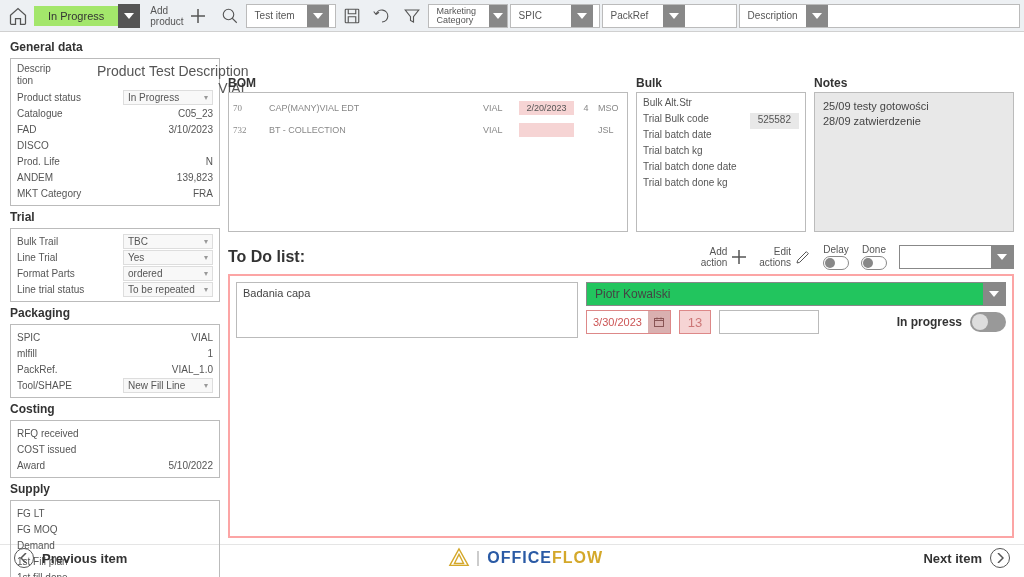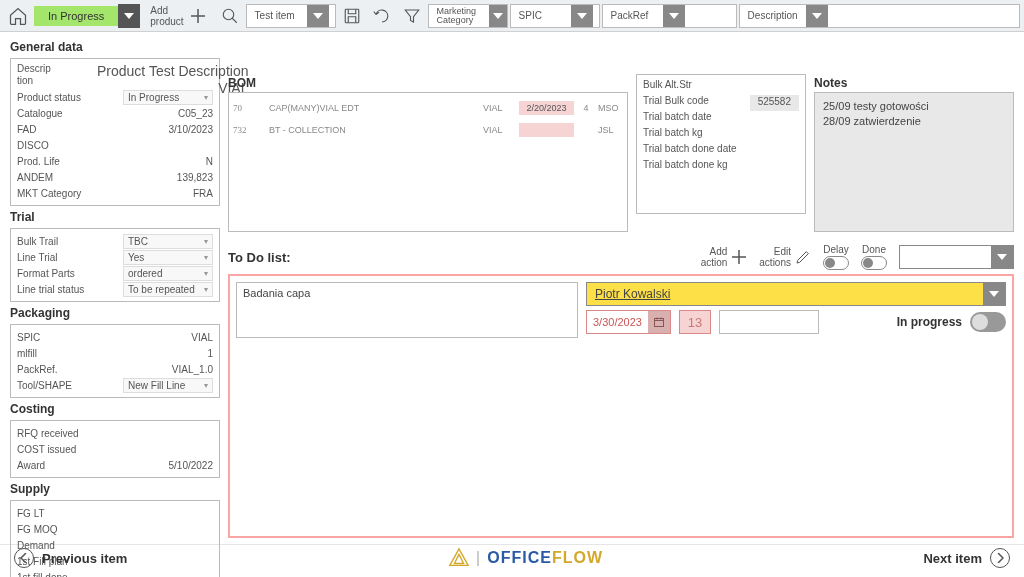--- a/index.html
+++ b/index.html
@@ -36,34 +36,34 @@
 .bom-row .c3 { width: 30px; }
 .bom-row .c4 { width: 55px; background: #f6d4d4; text-align: center; padding: 2px 0; color: #555; }
 .bom-row .c4.empty { background: #f6d4d4; height: 14px; }
 .bom-row .c5 { width: 12px; text-align: center; }
 .bom-row .c6 { width: 25px; }
 .bulk-panel { border: 1px solid #bbb; height: 140px; padding: 4px 6px; }
 .bulk-row { display: flex; justify-content: space-between; height: 16px; font-size: 10px; color: #555; }
 .bulk-row .badge { background: #e8e8e8; padding: 1px 8px; font-size: 10px; }
 .notes-panel { border: 1px solid #bbb; background: #e8e8e8; height: 140px; padding: 6px 8px; font-size: 11px; color: #444; line-height: 1.4; }
 .todo-header { display: flex; align-items: center; justify-content: space-between; margin-top: 8px; height: 30px; }
-.todo-title { font-weight: 600; font-size: 13px; color: #333; }
+.todo-title { font-weight: 600; font-size: 16px; color: #333; }
 .todo-actions { display: flex; align-items: center; gap: 12px; }
 .act { display: flex; align-items: center; gap: 4px; font-size: 10px; color: #555; cursor: pointer; }
 .act .t { line-height: 1.1; text-align: right; }
 .toggle-grp { display: flex; flex-direction: column; align-items: center; font-size: 10px; color: #555; gap: 1px; }
 .toggle { width: 26px; height: 14px; border: 1px solid #888; border-radius: 7px; position: relative; background: #fff; }
 .toggle .knob { width: 10px; height: 10px; background: #888; border-radius: 50%; position: absolute; top: 1px; left: 1px; }
 .assign-dd { display: flex; border: 1px solid #888; height: 24px; width: 115px; }
 .assign-dd .arr { background: #888; width: 22px; display: flex; align-items: center; justify-content: center; margin-left: auto; }
 .todo-panel { border: 2px solid #fca5a5; flex: 1; padding: 6px; margin-top: 2px; }
 .todo-item { display: flex; gap: 8px; }
 .todo-desc { flex: 1; border: 1px solid #bbb; height: 56px; padding: 4px 6px; font-size: 11px; color: #444; }
 .todo-right { width: 420px; display: flex; flex-direction: column; gap: 4px; }
-.person-dd { display: flex; border: 1px solid #888; height: 24px; background: #fde047; align-items: center; text-decoration: underline; }
+.person-dd { display: flex; border: 1px solid #888; height: 24px; background: #22c55e; align-items: center; }
 .person-dd .txt { padding: 0 8px; flex: 1; font-size: 12px; color: #444; }
 .person-dd .arr { background: #888; width: 22px; height: 22px; display: flex; align-items: center; justify-content: center; }
 .todo-controls { display: flex; align-items: center; gap: 8px; }
 .date-box { display: flex; align-items: center; border: 1px solid #d88; height: 24px; }
 .date-box .txt { padding: 0 6px; color: #c55; font-size: 11px; }
 .date-box .cal { background: #d9b0b0; width: 22px; height: 22px; display: flex; align-items: center; justify-content: center; }
 .num-box { border: 1px solid #d88; background: #f6d4d4; width: 32px; height: 24px; display: flex; align-items: center; justify-content: center; color: #c77; font-size: 13px; }
 .empty-box { border: 1px solid #bbb; width: 100px; height: 24px; }
 .status-lbl { font-weight: 600; font-size: 12px; color: #333; margin-left: auto; }
 .big-toggle { width: 36px; height: 20px; background: #999; border-radius: 10px; position: relative; }
@@ -317,20 +317,21 @@
               <div class="c1">732</div>
               <div class="c2">BT - COLLECTION</div>
               <div class="c3">VIAL</div>
               <div class="c4 empty"></div>
               <div class="c5"></div>
               <div class="c6">JSL</div>
             </div>
           </div>
       </div>
       <div class="bulk-col">
+        <div class="section-title">Bulk</div>
         <div class="bulk-panel" id="bulk-panel">
             <div class="bulk-row">
               <span>Bulk Alt.Str</span>
               <span></span>
             </div>
             <div class="bulk-row">
               <span>Trial Bulk code</span>
               <span class="badge">525582</span>
             </div>
             <div class="bulk-row">

